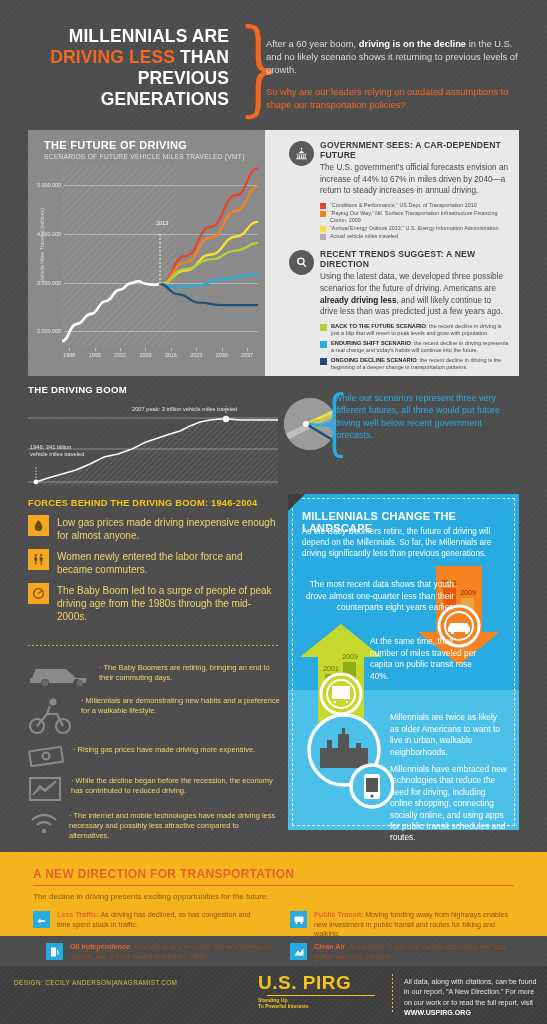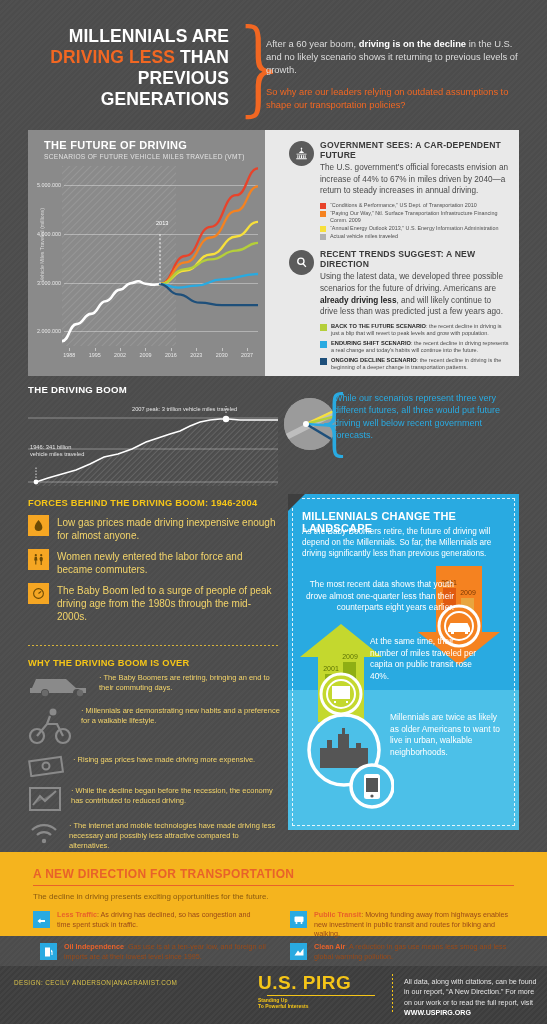--- a/index.html
+++ b/index.html
@@ -336,21 +336,20 @@
               <line x1="12" y1="12" x2="17" y2="8"></line>
             </svg>
           </div>
           <p>The Baby Boom led to a surge of people of peak driving age from the 1980s through the mid-2000s.</p>
         </div>
       </div>
   </div>
   <div class="dotrule"></div>
 
   <div class="why">
-    <h2>WHY THE DRIVING BOOM IS OVER</h2>
     <div id="whyholder">
         <div class="wrow">
           <div class="wico" style="width: 66px;"><svg width="62" height="24" viewBox="0 0 62 24" fill="#8a8a8a">
               <path d="M4 15 L8 6 h30 l10 9 h10 v5 h-5 a4 4 0 00-8 0 H21 a4 4 0 00-8 0 H2 v-5z"></path>
               <circle cx="17" cy="20" r="3.2" fill="#6a6a6a"></circle>
               <circle cx="52" cy="20" r="3.2" fill="#6a6a6a"></circle>
             </svg></div>
           <p>· The Baby Boomers are retiring, bringing an end to their commuting days.</p>
         </div>
         <div class="wrow">
@@ -420,37 +419,38 @@
       <path d="M14,56 V36 h7 v-8 h5 v8 h6 V22 h4 v-6 h3 v6 h4 v14 h7 v-5 h5 v5 h7 v20 z" fill="#555555"></path>
       <circle cx="66" cy="74" r="21" fill="#4cc0e8" stroke="#ffffff" stroke-width="3.5"></circle>
       <rect x="58" y="62" width="16" height="25" rx="2.5" fill="#ffffff"></rect>
       <rect x="60" y="66" width="12" height="14" fill="#555555"></rect>
       <circle cx="66" cy="84" r="1.6" fill="#555555"></circle>
     </svg>
 
     <div class="bq1">The most recent data shows that youth drove almost one-quarter less than their counterparts eight years earlier.</div>
     <div class="bq2">At the same time, their number of miles traveled per capita on public transit rose 40%.</div>
     <div class="bq3">Millennials are twice as likely as older Americans to want to live in urban, walkable neighborhoods.</div>
+    <div class="bq4">Millennials have embraced new technologies that reduce the need for driving, including online shopping, connecting socially online, and using apps for public transit schedules and routes.</div>
   </div>
   <div class="fold"></div>
 
   <div class="yellow">
     <h2>A NEW DIRECTION FOR TRANSPORTATION</h2>
     <div class="yrule"></div>
     <div class="ysub">The decline in driving presents exciting opportunities for the future.</div>
     <div id="footerholder">
         <div class="ycell" style="left: 33px; top: 58px;">
           <div class="ic">
             <svg width="12" height="12" viewBox="0 0 24 24" fill="#ffffff">
               <path d="M3 14l6-5v3h9v4H9v3z"></path>
             </svg>
           </div>
           <p><b>Less Traffic</b>: As driving has declined, so has congestion and time spent stuck in traffic.</p>
         </div>
-        <div class="ycell" style="left: 40px; top: 90px;">
+        <div class="ycell" style="left: 46px; top: 90px;">
           <div class="ic">
             <svg width="12" height="12" viewBox="0 0 24 24" fill="#ffffff">
               <rect x="4" y="3" width="10" height="18"></rect>
               <path d="M16 7l3 3v8h-2v-6h-1z"></path>
             </svg>
           </div>
           <p><b>Oil Independence</b>: Gas use is at a ten-year low, and foreign oil imports are at their lowest level since 1995.</p>
         </div>
         <div class="ycell" style="left: 290px; top: 58px;">
           <div class="ic">

